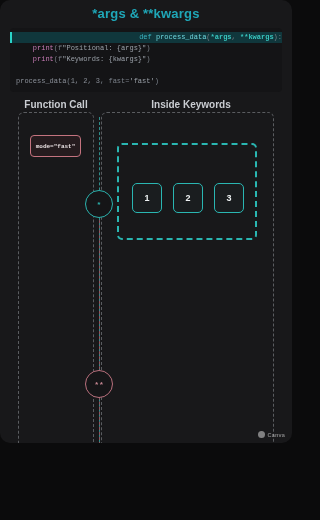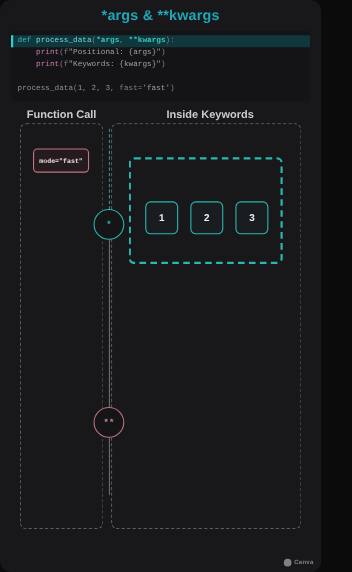--- a/index.html
+++ b/index.html
@@ -3,21 +3,21 @@
 <meta charset="utf-8">
 <style>
   html, body {
     margin: 0;
     padding: 0;
     background: #0b0b0c;
   }
   #page {
     position: relative;
     width: 292px;
-    height: 520px;
+    height: 443px;
     background: #18181a;
     border-radius: 10px;
     overflow: hidden;
     font-family: "Liberation Sans", sans-serif;
     box-sizing: border-box;
   }
 
   
   #title {
     position: absolute;
@@ -49,21 +49,22 @@
     font-size: 7px;
     line-height: 11px;
     white-space: pre;
     color: #8a8f98;
     padding-left: 6px;
     height: 11px;
   }
   .code-line.highlight {
     background: #10373c;
     border-left: 2px solid #2ad4c8;
-    padding-left: 4px;
+    padding-left: 20px;
+    text-align: right;
   }
   .tok-kw   { color: #3bb6c4; }
   .tok-fn   { color: #6fd7df; }
   .tok-punc { color: #7a8089; }
   .tok-star { color: #39c6bf; font-weight: bold; }
   .tok-pink { color: #c77bb5; }
   .tok-str  { color: #9aa0a8; }
   .tok-num  { color: #8a8f98; }
   .tok-plain{ color: #8a8f98; }
 

